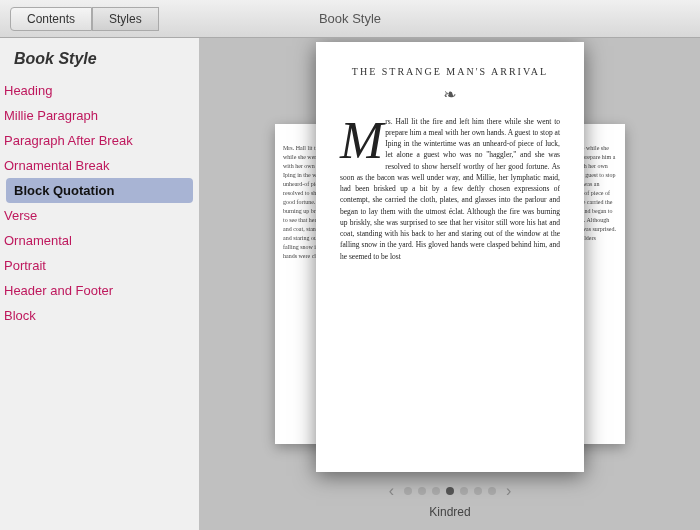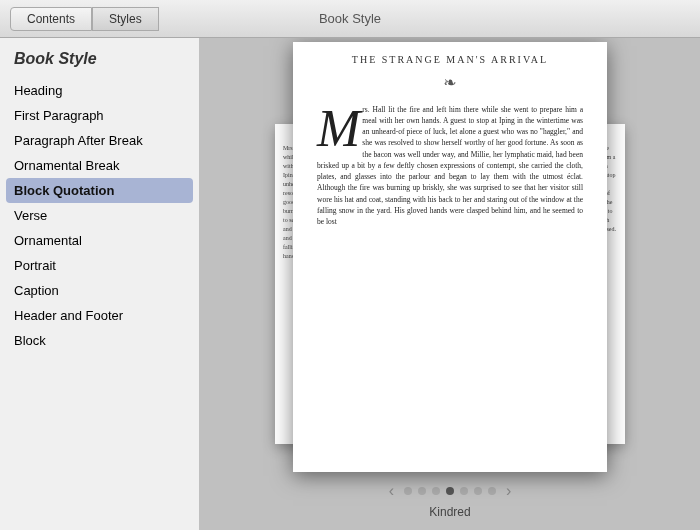--- a/index.html
+++ b/index.html
@@ -70,23 +70,23 @@
       overflow-y: auto;
     }
     .sidebar-title {
       font-size: 16px;
       font-style: italic;
       color: #333;
       padding: 12px 14px 10px;
       font-weight: 600;
     }
     .sidebar-item {
-      padding: 5px 14px;
+      padding: 5px 4px;
       font-size: 13px;
-      color: #000000;
+      color: #be185d;
       cursor: pointer;
     }
     .sidebar-item.selected {
       background: #a8b4d4;
       color: #111;
       border-radius: 4px;
       margin: 0 6px;
       padding: 5px 8px;
       font-weight: bold;
     }
@@ -124,28 +124,28 @@
       box-shadow: 0 4px 12px rgba(0,0,0,0.3);
       position: absolute;
       right: 75px;
       top: 50%;
       transform: translateY(-50%);
       overflow: hidden;
       z-index: 0;
     }
 
     .book-page-main {
-      width: 314px;
+      width: 268px;
       height: 430px;
       background: white;
       box-shadow: 0 4px 20px rgba(0,0,0,0.5);
       position: relative;
       z-index: 1;
       overflow: hidden;
-      padding: 12px 24px 20px;
+      padding: 24px 24px 20px;
     }
 
     .page-chapter-title {
       text-align: center;
       font-size: 10px;
       letter-spacing: 2px;
       text-transform: uppercase;
       color: #333;
       margin-bottom: 8px;
       font-family: Georgia, serif;
@@ -235,28 +235,27 @@
   <button class="tab-btn">Contents</button>
   <button class="tab-btn active">Styles</button>
   <span class="toolbar-title">Book Style</span>
 </div>
 
 <div class="main-content">
 
   <div class="sidebar">
     <div class="sidebar-title">Book Style</div>
     <div class="sidebar-item">Heading</div>
-    <div class="sidebar-item">First Paragraph</div>
+    <div class="sidebar-item">Millie Paragraph</div>
     <div class="sidebar-item">Paragraph After Break</div>
     <div class="sidebar-item">Ornamental Break</div>
     <div class="sidebar-item selected">Block Quotation</div>
     <div class="sidebar-item">Verse</div>
     <div class="sidebar-item">Ornamental</div>
     <div class="sidebar-item">Portrait</div>
-    <div class="sidebar-item">Caption</div>
     <div class="sidebar-item">Header and Footer</div>
     <div class="sidebar-item">Block</div>
   </div>
 
   <div class="preview-area">
 
     <div class="book-page-left">
       <div class="left-page-text">
         Mrs. Hall lit the fire and left him there while she went to prepare him a meal with her own hands. A guest to stop at Iping in the wintertime was an unheard-of piece of luck. She was resolved to show herself worthy of her good fortune. Although the fire was burning up briskly, she was surprised to see that her visitor still wore his hat and coat, standing with his back to her and staring out of the window at the falling snow in the yard. His gloved hands were clasped behind him.
       </div>

